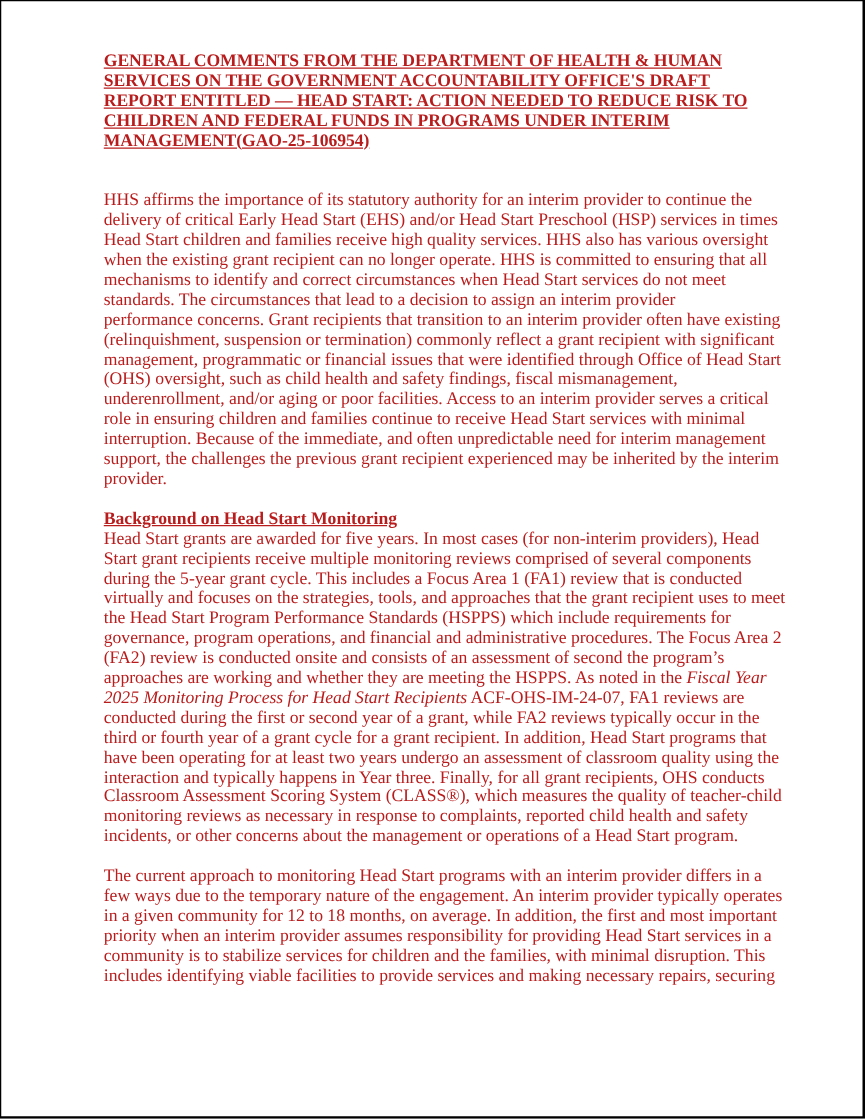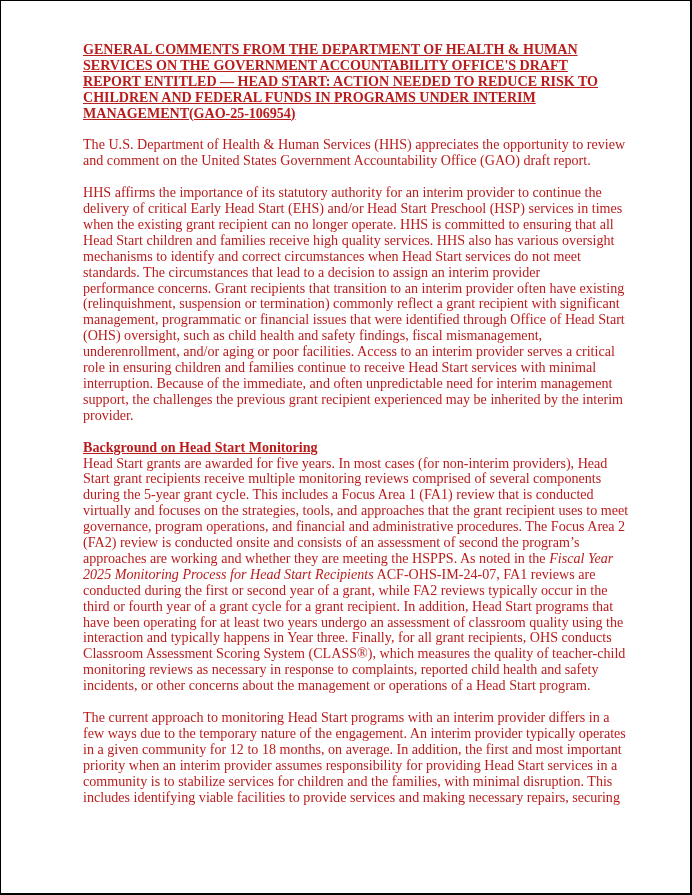--- a/index.html
+++ b/index.html
@@ -73,32 +73,28 @@
     <h1 class="title">
       <span class="line">GENERAL COMMENTS FROM THE DEPARTMENT OF HEALTH &amp; HUMAN</span>
       <span class="line">SERVICES ON THE GOVERNMENT ACCOUNTABILITY OFFICE'S DRAFT</span>
       <span class="line">REPORT ENTITLED — HEAD START: ACTION NEEDED TO REDUCE RISK TO</span>
       <span class="line">CHILDREN AND FEDERAL FUNDS IN PROGRAMS UNDER INTERIM</span>
       <span class="line">MANAGEMENT(GAO-25-106954)</span>
     </h1>
 
     <div class="gap"></div>
 
-    <p class="para">
-      <span class="line">The U.S. Department of Health &amp; Human Services (HHS) appreciates the opportunity to review</span>
-      <span class="line">and comment on the United States Government Accountability Office (GAO) draft report.</span>
-    </p>
 
     <div class="gap"></div>
 
     <p class="para">
       <span class="line">HHS affirms the importance of its statutory authority for an interim provider to continue the</span>
       <span class="line">delivery of critical Early Head Start (EHS) and/or Head Start Preschool (HSP) services in times</span>
+      <span class="line">Head Start children and families receive high quality services. HHS also has various oversight</span>
       <span class="line">when the existing grant recipient can no longer operate. HHS is committed to ensuring that all</span>
-      <span class="line">Head Start children and families receive high quality services. HHS also has various oversight</span>
       <span class="line">mechanisms to identify and correct circumstances when Head Start services do not meet</span>
       <span class="line">standards. The circumstances that lead to a decision to assign an interim provider</span>
       <span class="line">performance concerns. Grant recipients that transition to an interim provider often have existing</span>
       <span class="line">(relinquishment, suspension or termination) commonly reflect a grant recipient with significant</span>
       <span class="line">management, programmatic or financial issues that were identified through Office of Head Start</span>
       <span class="line">(OHS) oversight, such as child health and safety findings, fiscal mismanagement,</span>
       <span class="line">underenrollment, and/or aging or poor facilities. Access to an interim provider serves a critical</span>
       <span class="line">role in ensuring children and families continue to receive Head Start services with minimal</span>
       <span class="line">interruption. Because of the immediate, and often unpredictable need for interim management</span>
       <span class="line">support, the challenges the previous grant recipient experienced may be inherited by the interim</span>
@@ -107,20 +103,21 @@
 
     <div class="gap"></div>
 
     <span class="section-heading">Background on Head Start Monitoring</span>
 
     <p class="para">
       <span class="line">Head Start grants are awarded for five years. In most cases (for non-interim providers), Head</span>
       <span class="line">Start grant recipients receive multiple monitoring reviews comprised of several components</span>
       <span class="line">during the 5-year grant cycle. This includes a Focus Area 1 (FA1) review that is conducted</span>
       <span class="line">virtually and focuses on the strategies, tools, and approaches that the grant recipient uses to meet</span>
+      <span class="line">the Head Start Program Performance Standards (HSPPS) which include requirements for</span>
       <span class="line">governance, program operations, and financial and administrative procedures. The Focus Area 2</span>
       <span class="line">(FA2) review is conducted onsite and consists of an assessment of second the program’s</span>
       <span class="line"><span>approaches are working and whether they are meeting the HSPPS. As noted in the </span><span class="ital">Fiscal Year</span></span>
       <span class="line"><span class="ital">2025 Monitoring Process for Head Start Recipients</span><span> ACF-OHS-IM-24-07, FA1 reviews are</span></span>
       <span class="line">conducted during the first or second year of a grant, while FA2 reviews typically occur in the</span>
       <span class="line">third or fourth year of a grant cycle for a grant recipient. In addition, Head Start programs that</span>
       <span class="line">have been operating for at least two years undergo an assessment of classroom quality using the</span>
       <span class="line">interaction and typically happens in Year three. Finally, for all grant recipients, OHS conducts</span>
       <span class="line">Classroom Assessment Scoring System (CLASS®), which measures the quality of teacher-child</span>
       <span class="line">monitoring reviews as necessary in response to complaints, reported child health and safety</span>

